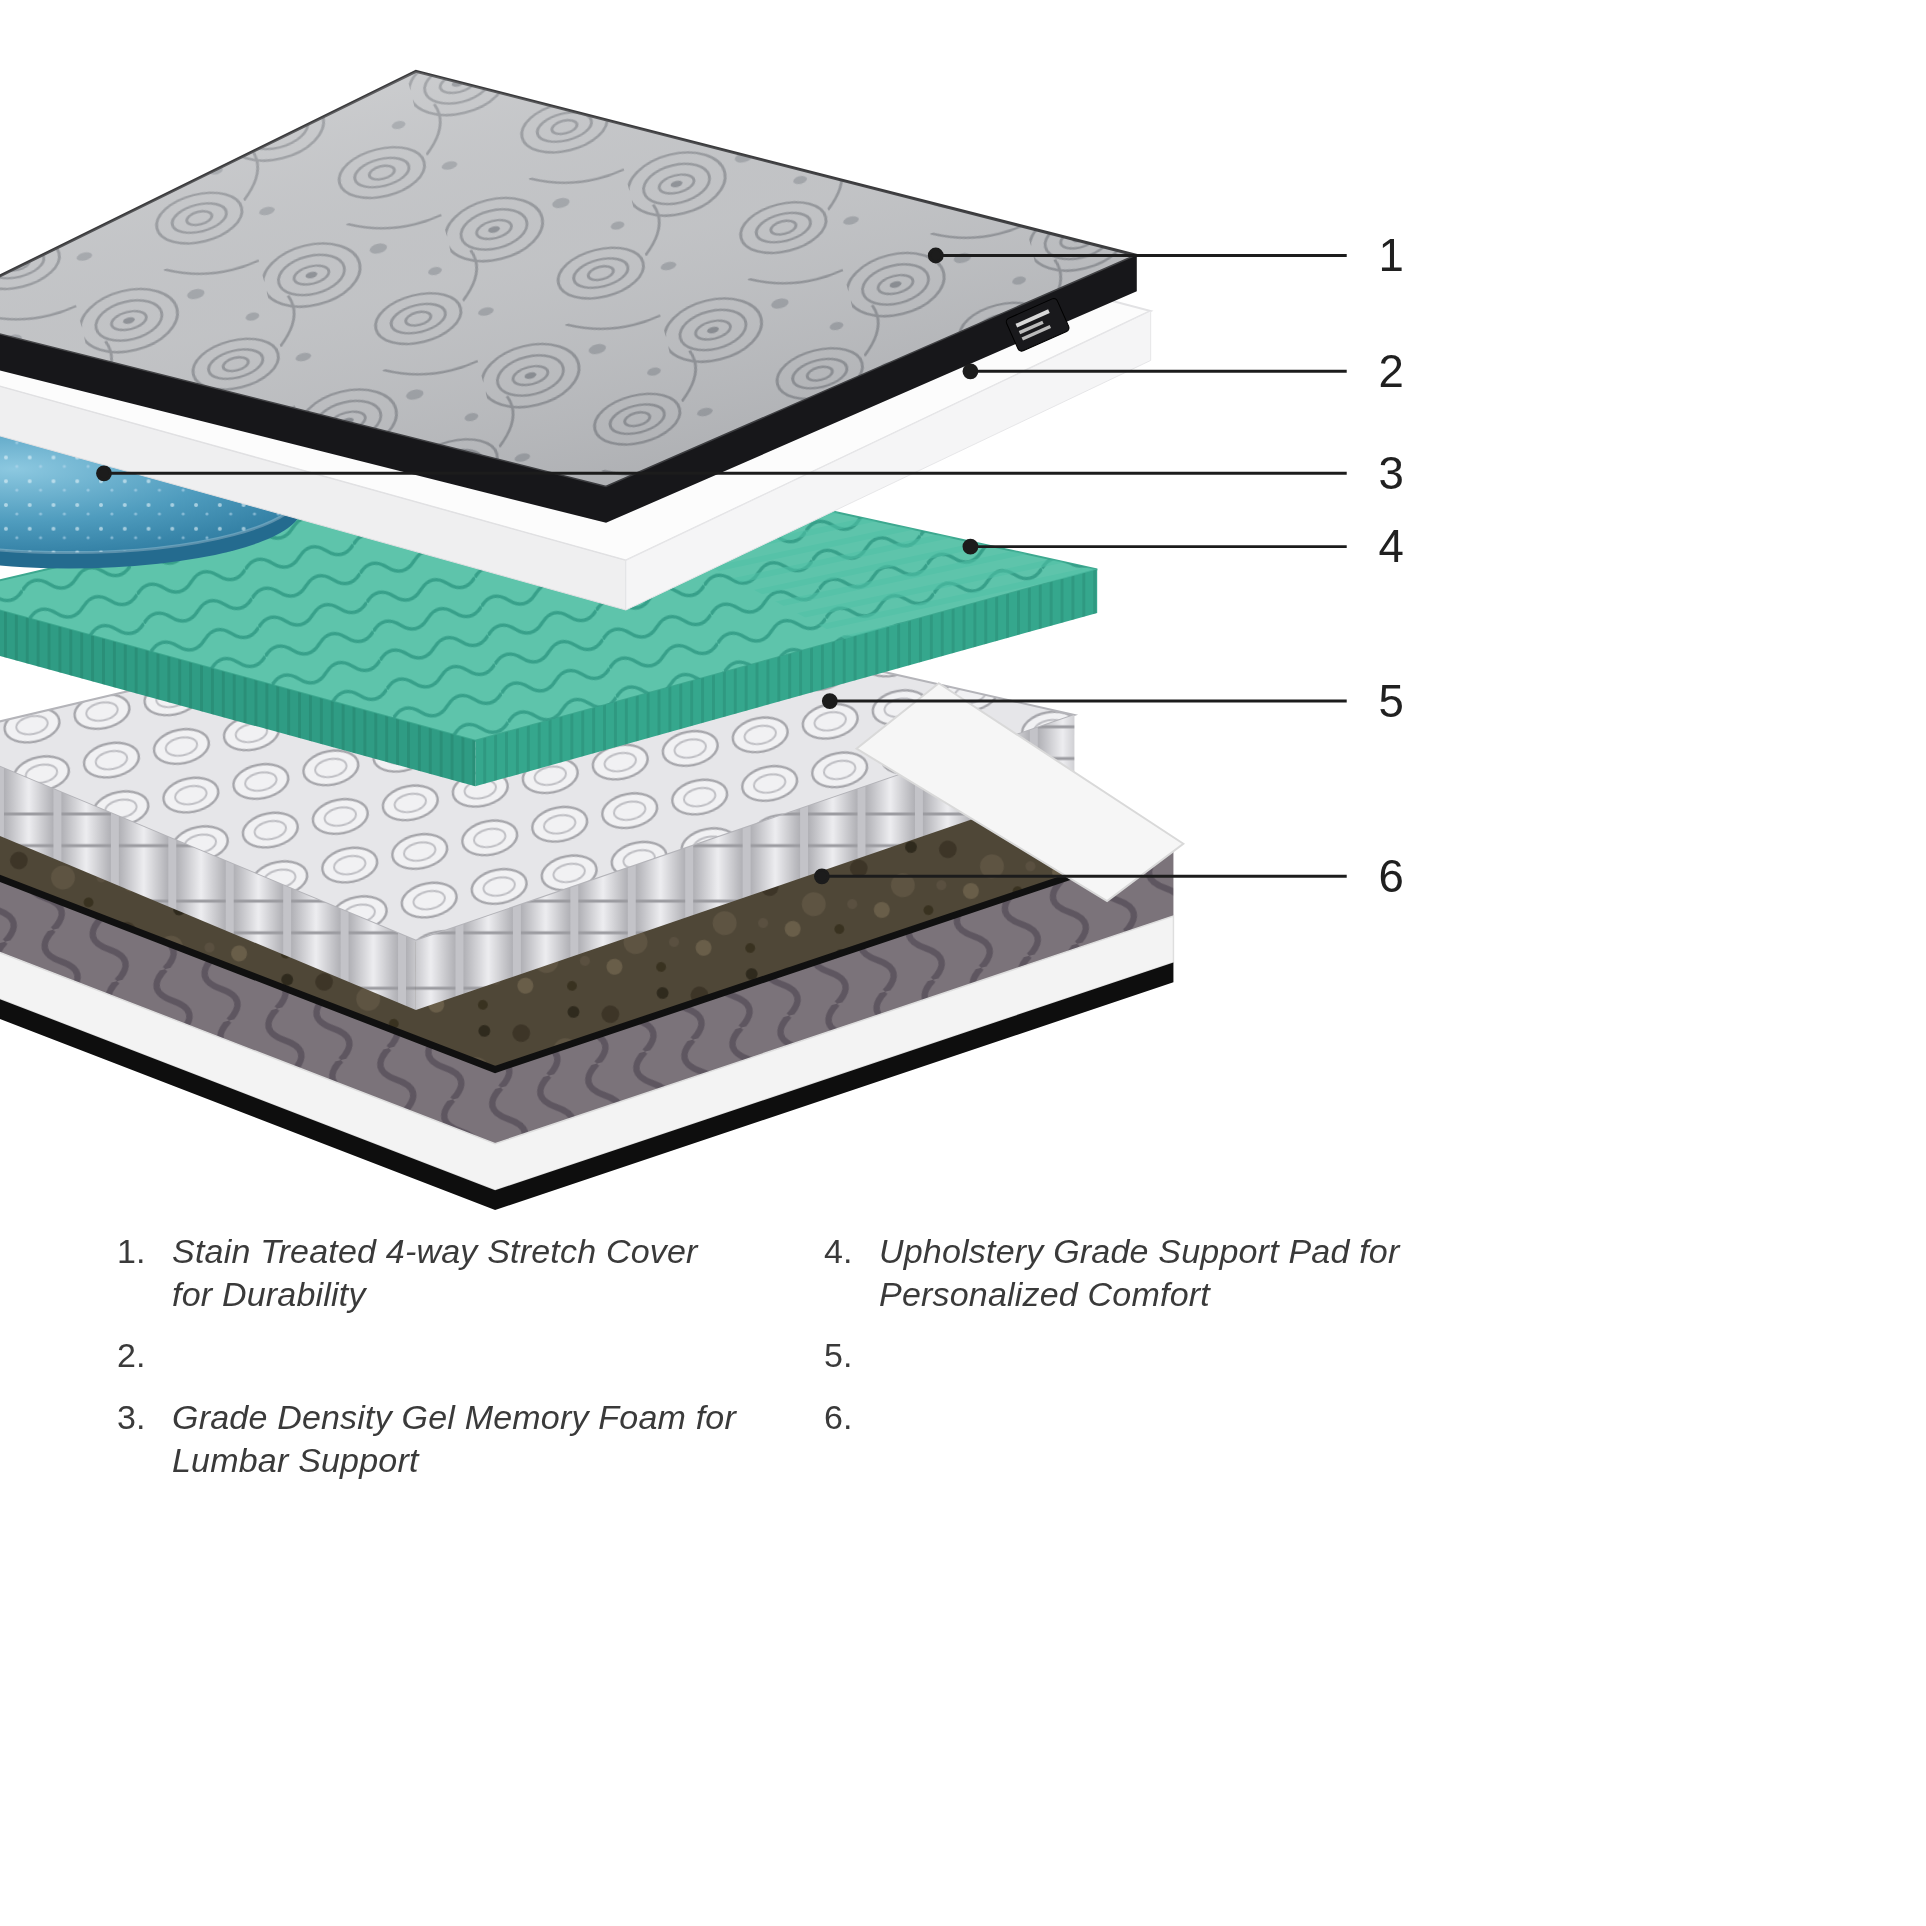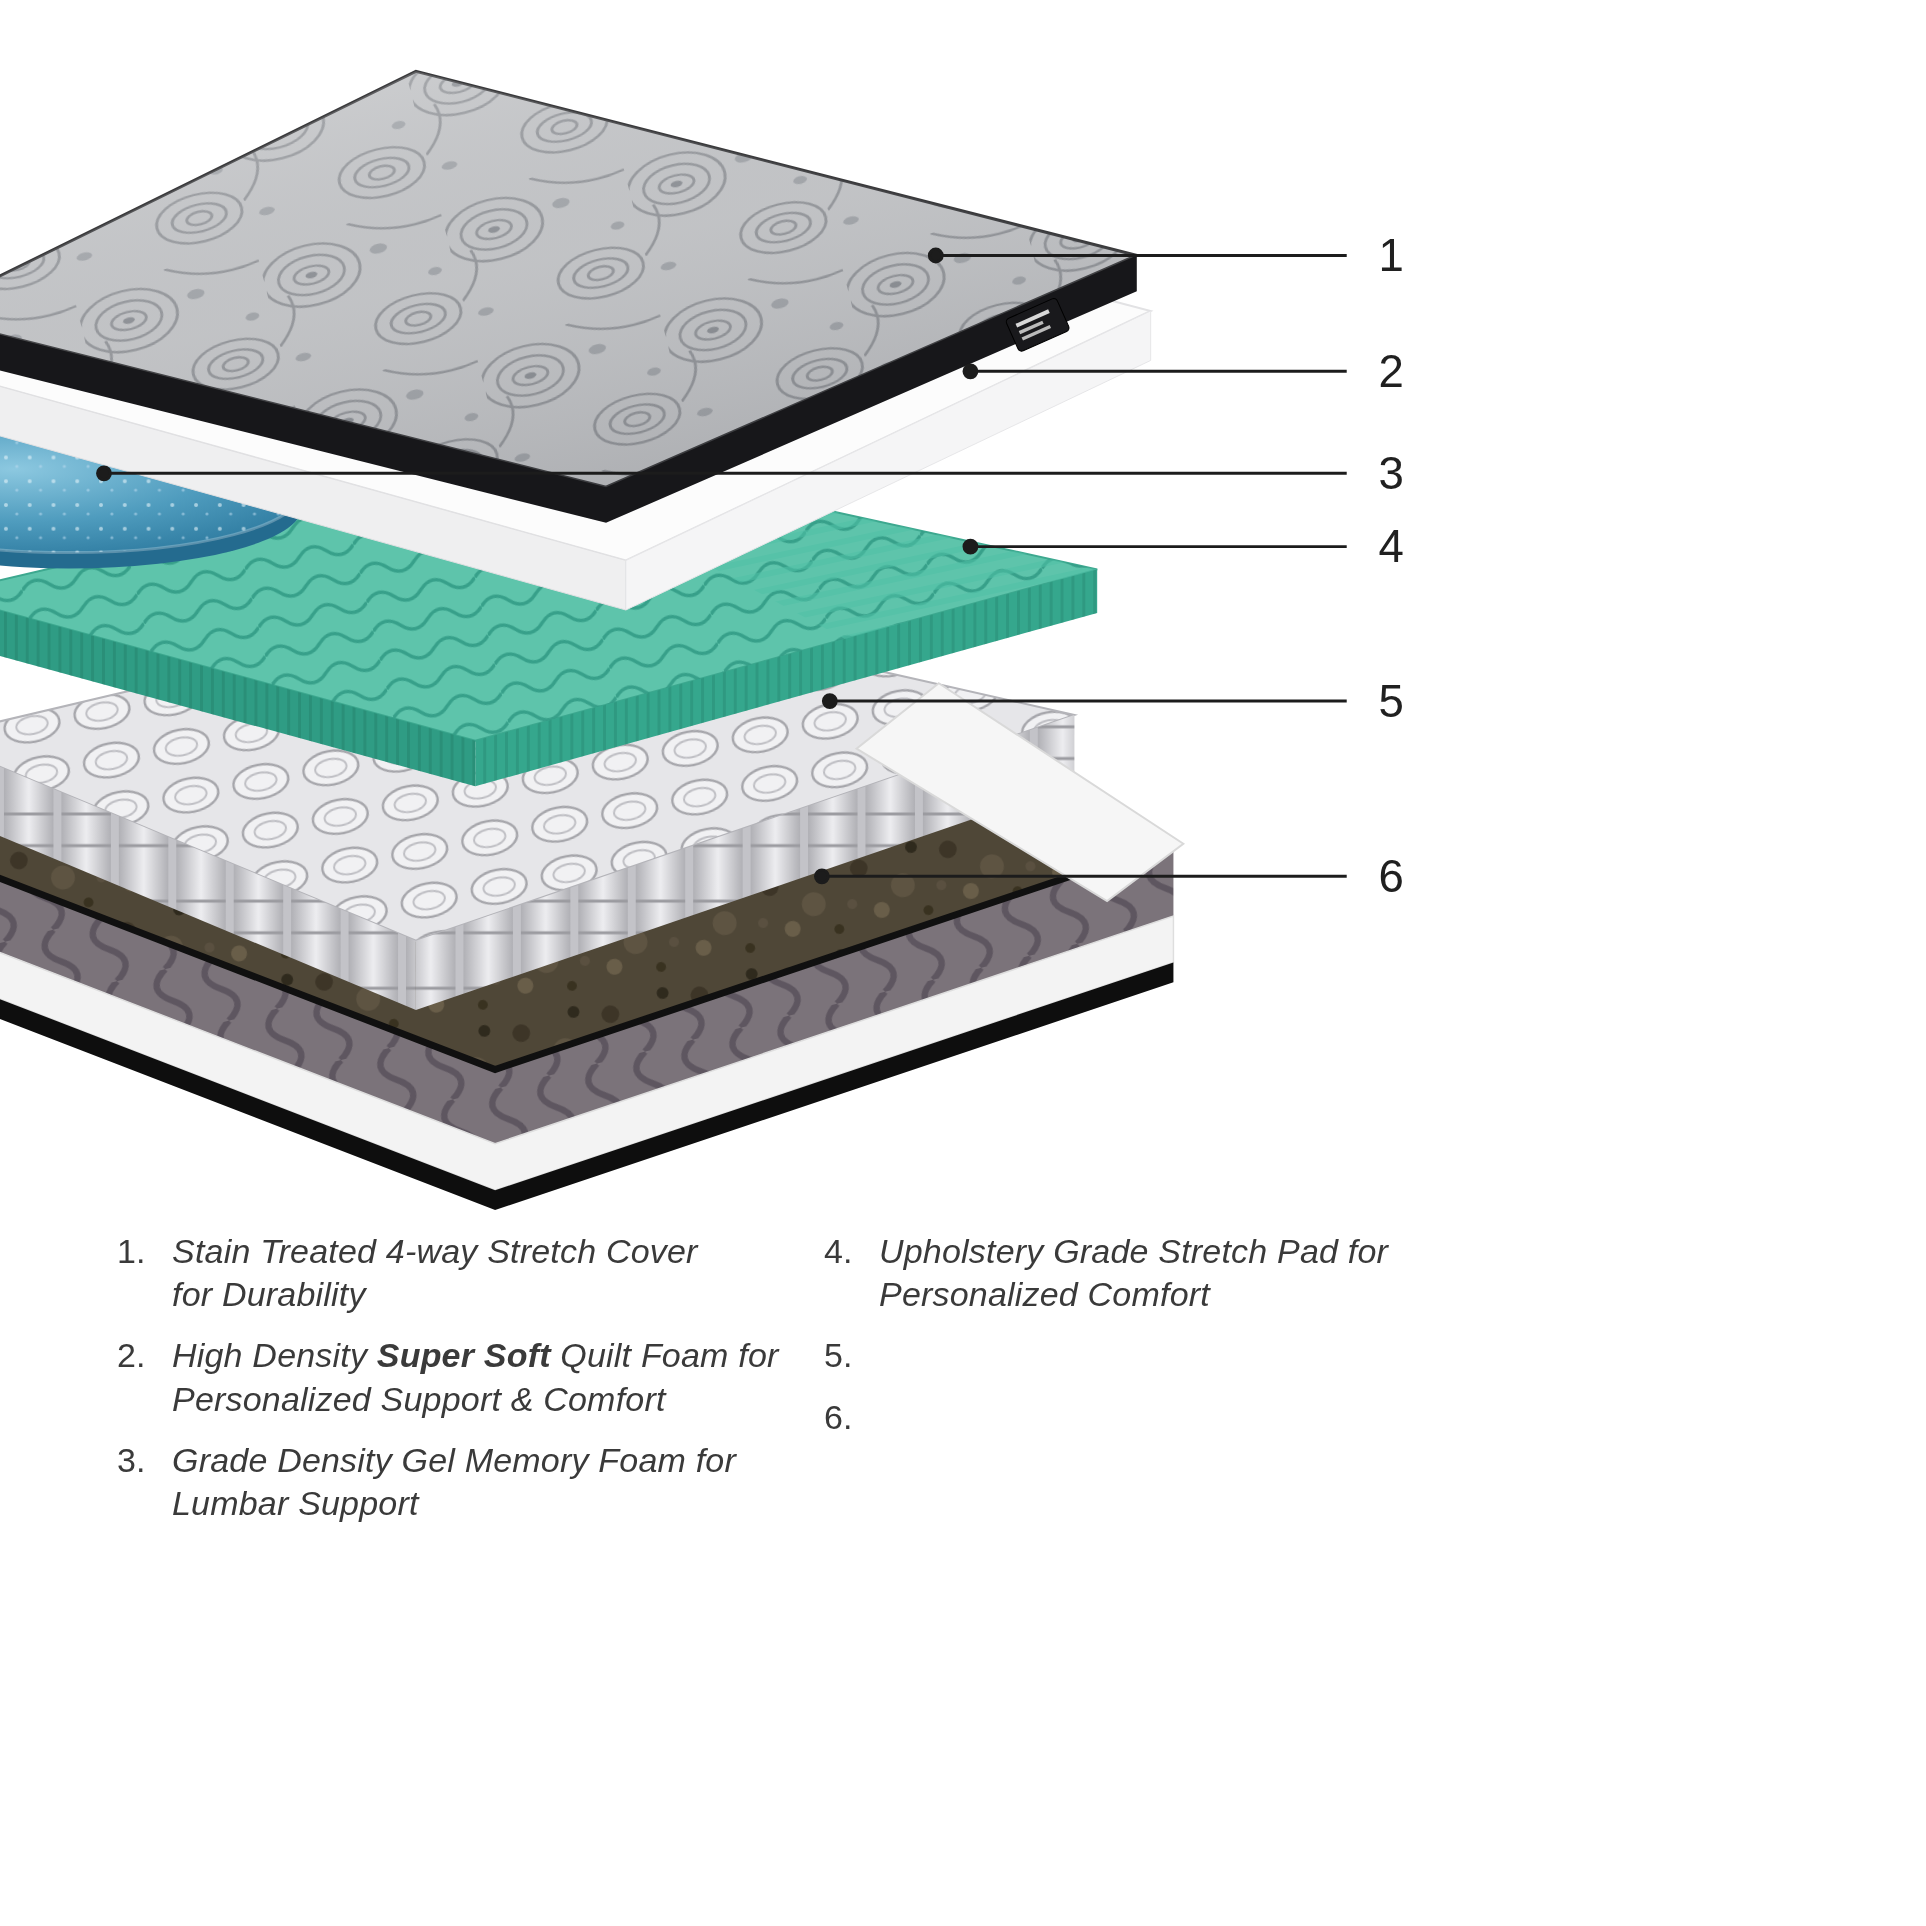--- a/index.html
+++ b/index.html
@@ -203,33 +203,31 @@
 
   <div class="legend">
     <div class="col col-left">
       <div class="item">
         <span class="num">1.</span>
         <span class="txt">Stain Treated 4-way Stretch Cover
 for Durability</span>
       </div>
       <div class="item">
         <span class="num">2.</span>
-        <span class="txt"><span>High Density </span><b>Super Soft</b><span> Quilt Foam for
-Personalized Support &amp; Comfort</span></span>
       </div>
       <div class="item">
         <span class="num">3.</span>
         <span class="txt">Grade Density Gel Memory Foam for
 Lumbar Support</span>
       </div>
     </div>
     <div class="col col-right">
       <div class="item">
         <span class="num">4.</span>
-        <span class="txt">Upholstery Grade Stretch Pad for
+        <span class="txt">Upholstery Grade Support Pad for
 Personalized Comfort</span>
       </div>
       <div class="item">
         <span class="num">5.</span>
       </div>
       <div class="item">
         <span class="num">6.</span>
       </div>
     </div>
   </div>

